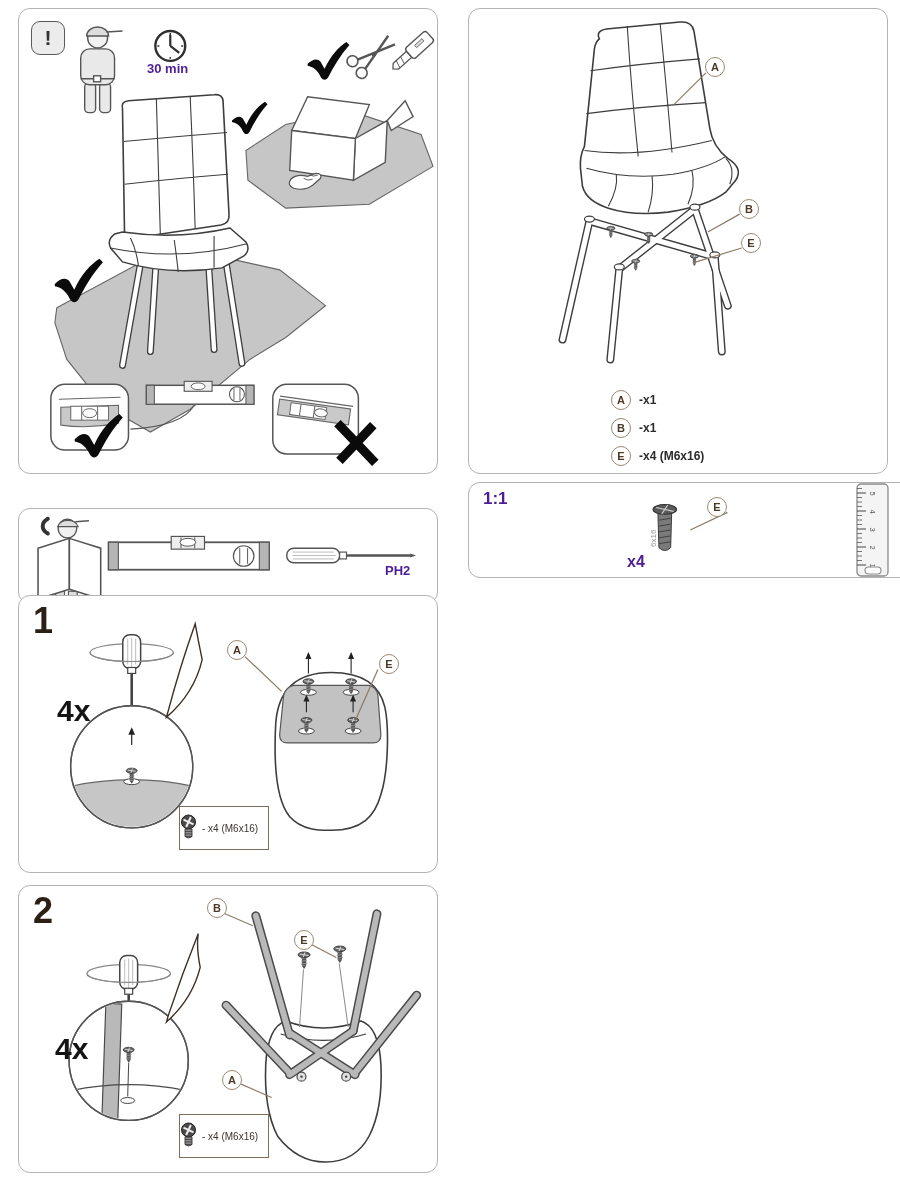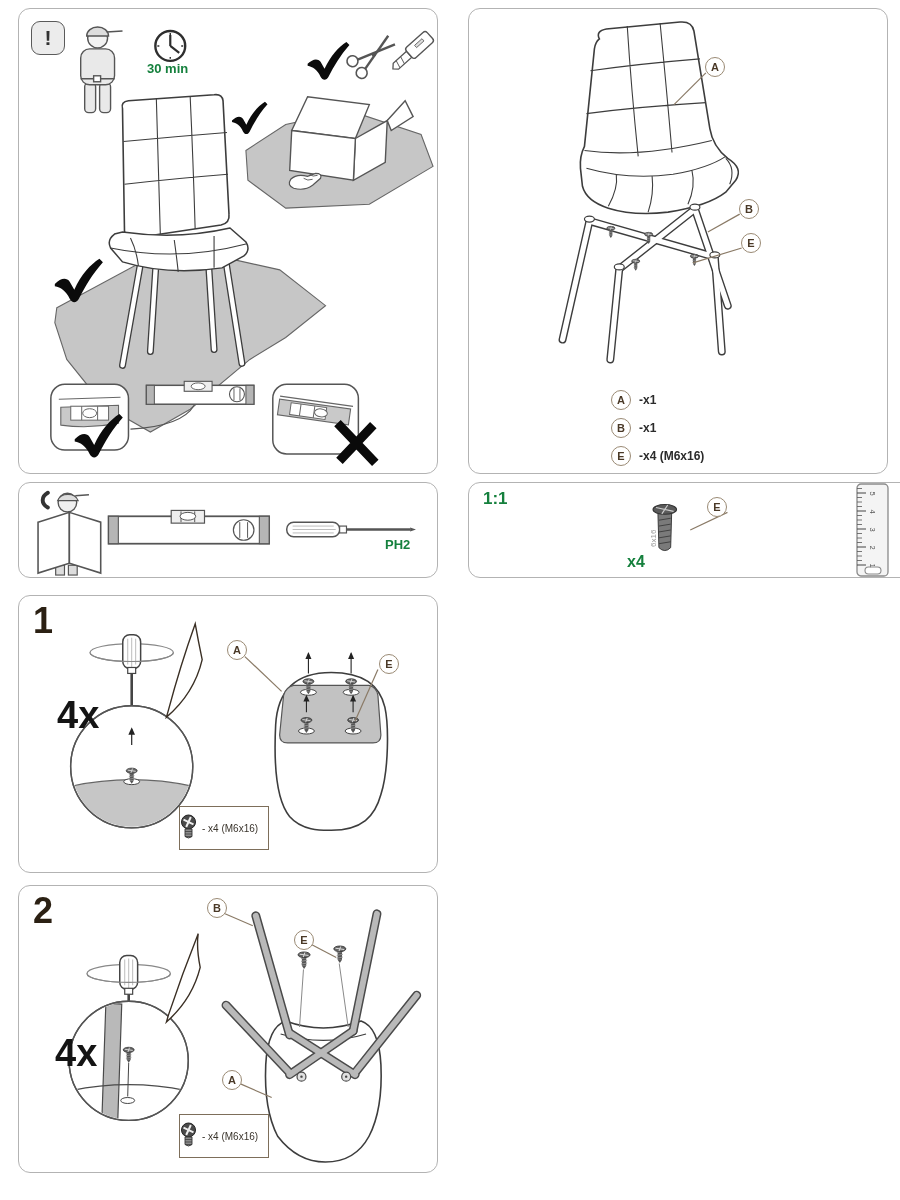--- a/index.html
+++ b/index.html
@@ -1,23 +1,23 @@
 <!DOCTYPE html>
 <html><head>
 <meta charset="utf-8">
 <style>
   html,body{margin:0;padding:0;}
   body{width:900px;height:1200px;background:#fff;position:relative;
        font-family:"Liberation Sans",sans-serif;overflow:hidden;}
   .panel{position:absolute;border:1.6px solid #b3b3b3;border-radius:12px;
          background:#fff;box-sizing:border-box;}
   .art{position:absolute;left:0;top:0;width:100%;height:100%;}
-  .t{position:absolute;white-space:nowrap;color:#15803d;}
+  .t{position:absolute;white-space:nowrap;color:#4c1d95;}
   .big-num{font-size:36px;font-weight:800;color:#2b2013;}
-  .mult{font-size:38px;font-weight:700;color:#141414;}
+  .mult{font-size:30px;font-weight:700;color:#141414;}
   .lbl{position:absolute;width:20px;height:20px;border:1.4px solid #9a8a74;border-radius:50%;
        background:#fff;color:#4a3927;font-weight:800;font-size:11px;line-height:18px;
        text-align:center;box-sizing:border-box;z-index:3;}
   .pbox{position:absolute;border:1.5px solid #7d6e5a;background:#fff;display:flex;
         align-items:center;gap:5px;padding:3px 0;box-sizing:border-box;z-index:2;}
   .pbox .plabel{font-size:10px;color:#3a342c;}
   .plist{position:absolute;display:flex;align-items:center;gap:8px;}
   .plist .lbl2{width:20px;height:20px;border:1.4px solid #9a8a74;border-radius:50%;background:#fff;
         color:#4a3927;font-weight:800;font-size:11px;line-height:18px;text-align:center;box-sizing:border-box;}
   .plist .qty{font-size:12px;font-weight:700;color:#2b2b2b;}
@@ -163,21 +163,21 @@
         <path d="M282,399 V411 M296,399 V411" stroke="#666" stroke-width="1"></path>
         <ellipse cx="303" cy="405" rx="6.5" ry="4" fill="#fff" stroke="#666" stroke-width="1"></ellipse>
       </g>
     </g>
     <path d="M320,416 L358,456 M356,418 L322,454" stroke="#0a0a0a" stroke-width="9"></path>
   </svg>
   <div class="warn">!</div>
   <span class="t" style="left:128px;top:52px;font-size:13px;font-weight:800">30 min</span>
 </section>
 
-<section class="panel" style="left:18px;top:482px;width:420px;height:96px">
+<section class="panel" style="left:18px;top:508px;width:420px;height:96px">
   <svg class="art" viewBox="0 0 420 96">
     <g>
       <path d="M26,10 C19,14 19,21 26,25" fill="none" stroke="#333" stroke-width="4" stroke-linecap="round"></path>
       <circle cx="46" cy="20" r="9.5" fill="#f0f0f0" stroke="#555" stroke-width="1.4"></circle>
       <path d="M36,18 a11,9 0 0 1 21,0 Z" fill="#ddd" stroke="#555" stroke-width="1.2"></path>
       <line x1="54" y1="13" x2="68" y2="12" stroke="#555" stroke-width="1.4"></line>
       <rect x="34" y="84" width="9" height="10" fill="#ddd" stroke="#555" stroke-width="1.2"></rect>
       <rect x="47" y="84" width="9" height="10" fill="#ddd" stroke="#555" stroke-width="1.2"></rect>
       <path d="M16,40 L48,30 L48,82 L16,92 Z" fill="#fff" stroke="#555" stroke-width="1.6"></path>
       <path d="M48,30 L80,40 L80,92 L48,82 Z" fill="#fff" stroke="#555" stroke-width="1.6"></path>

